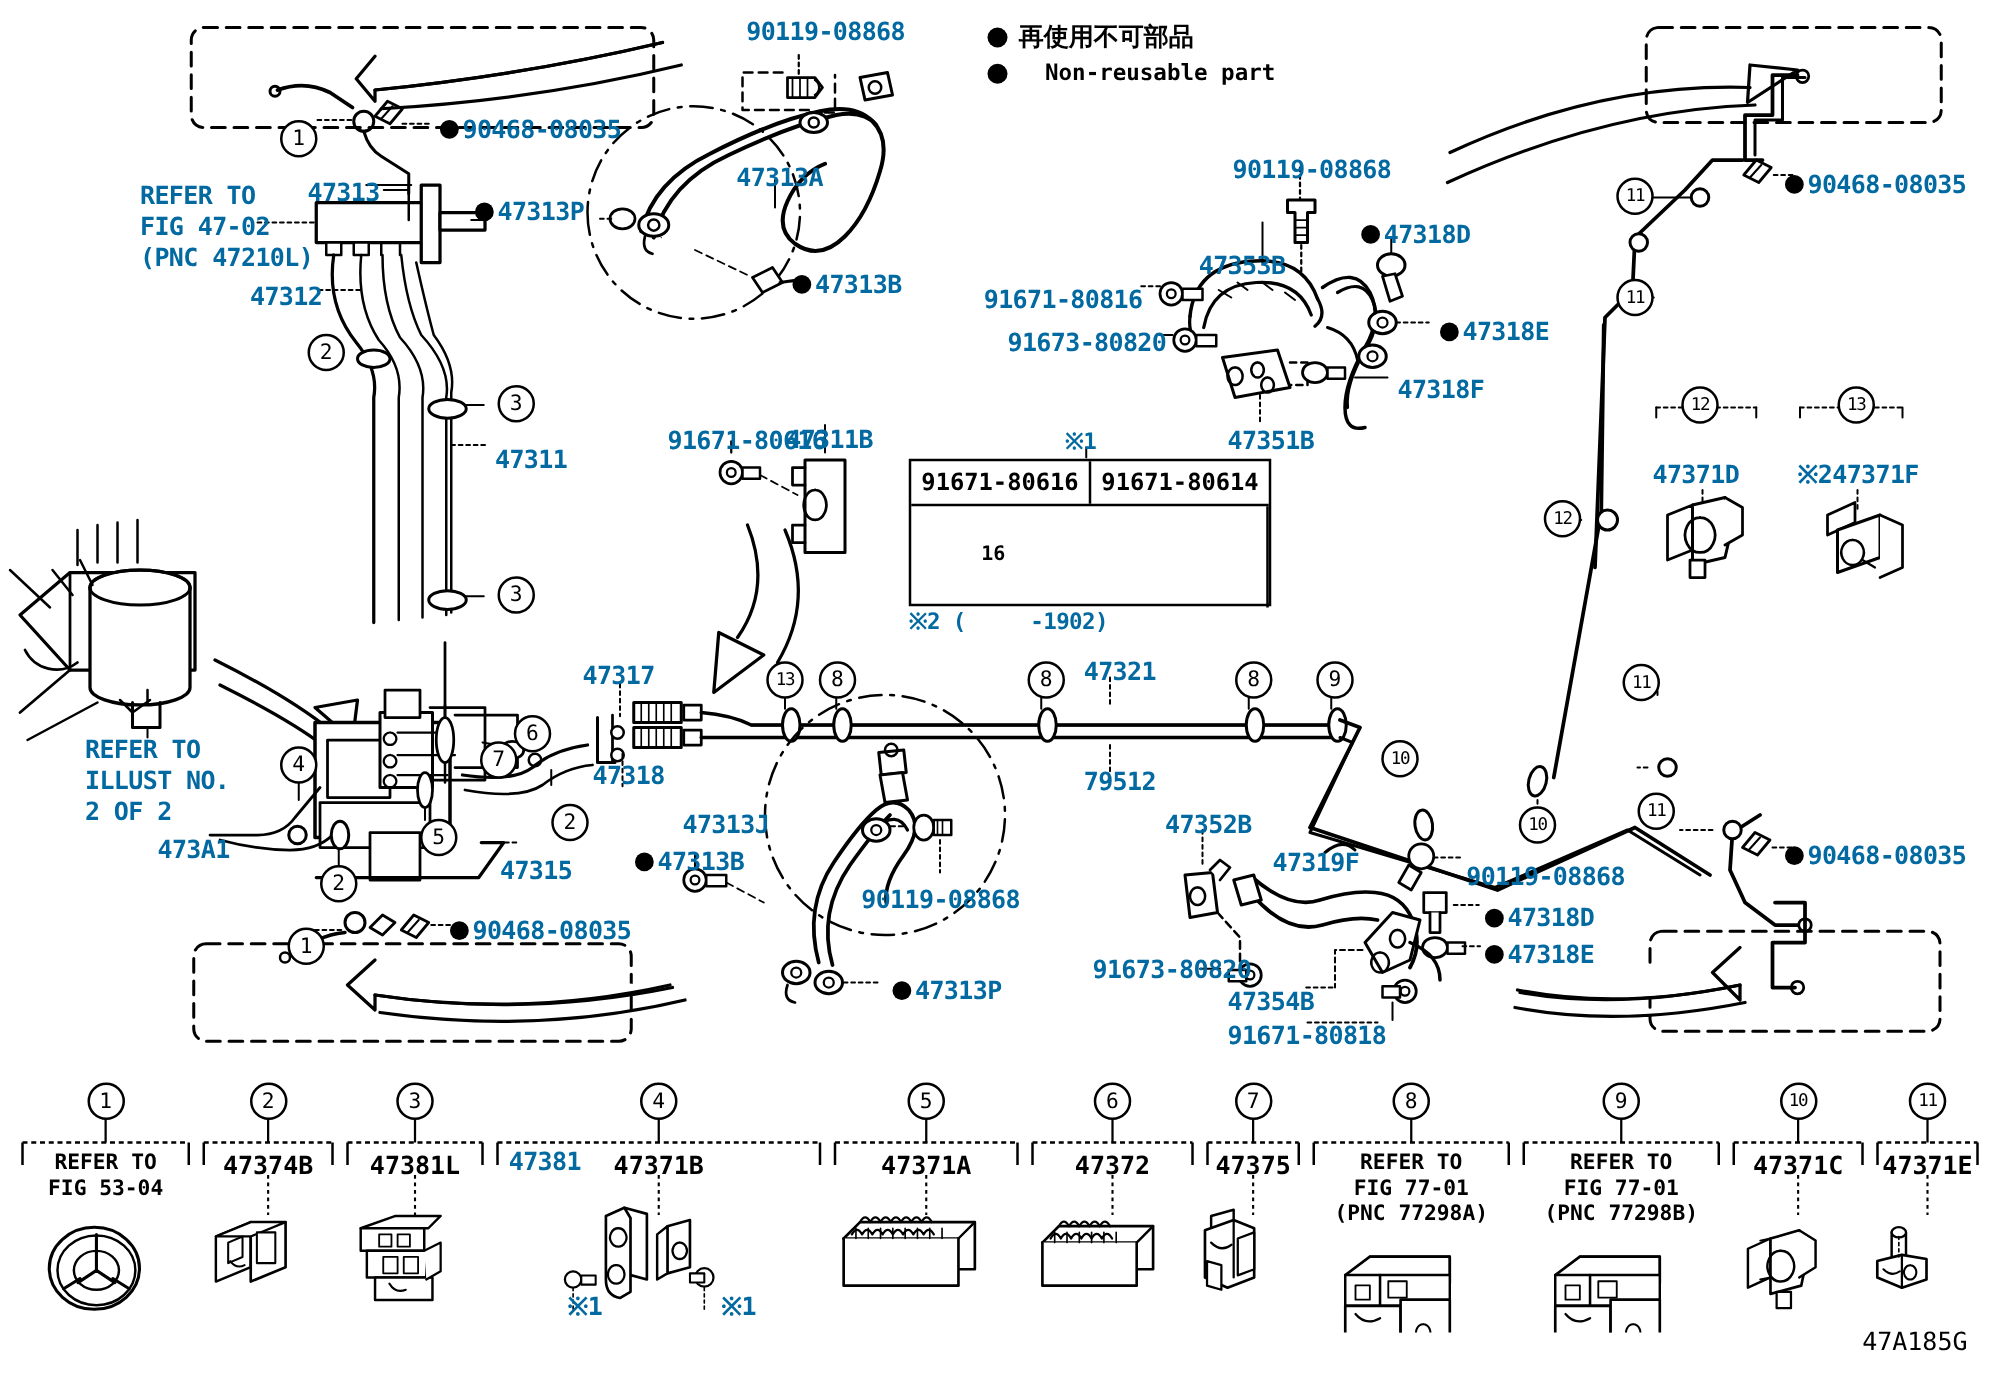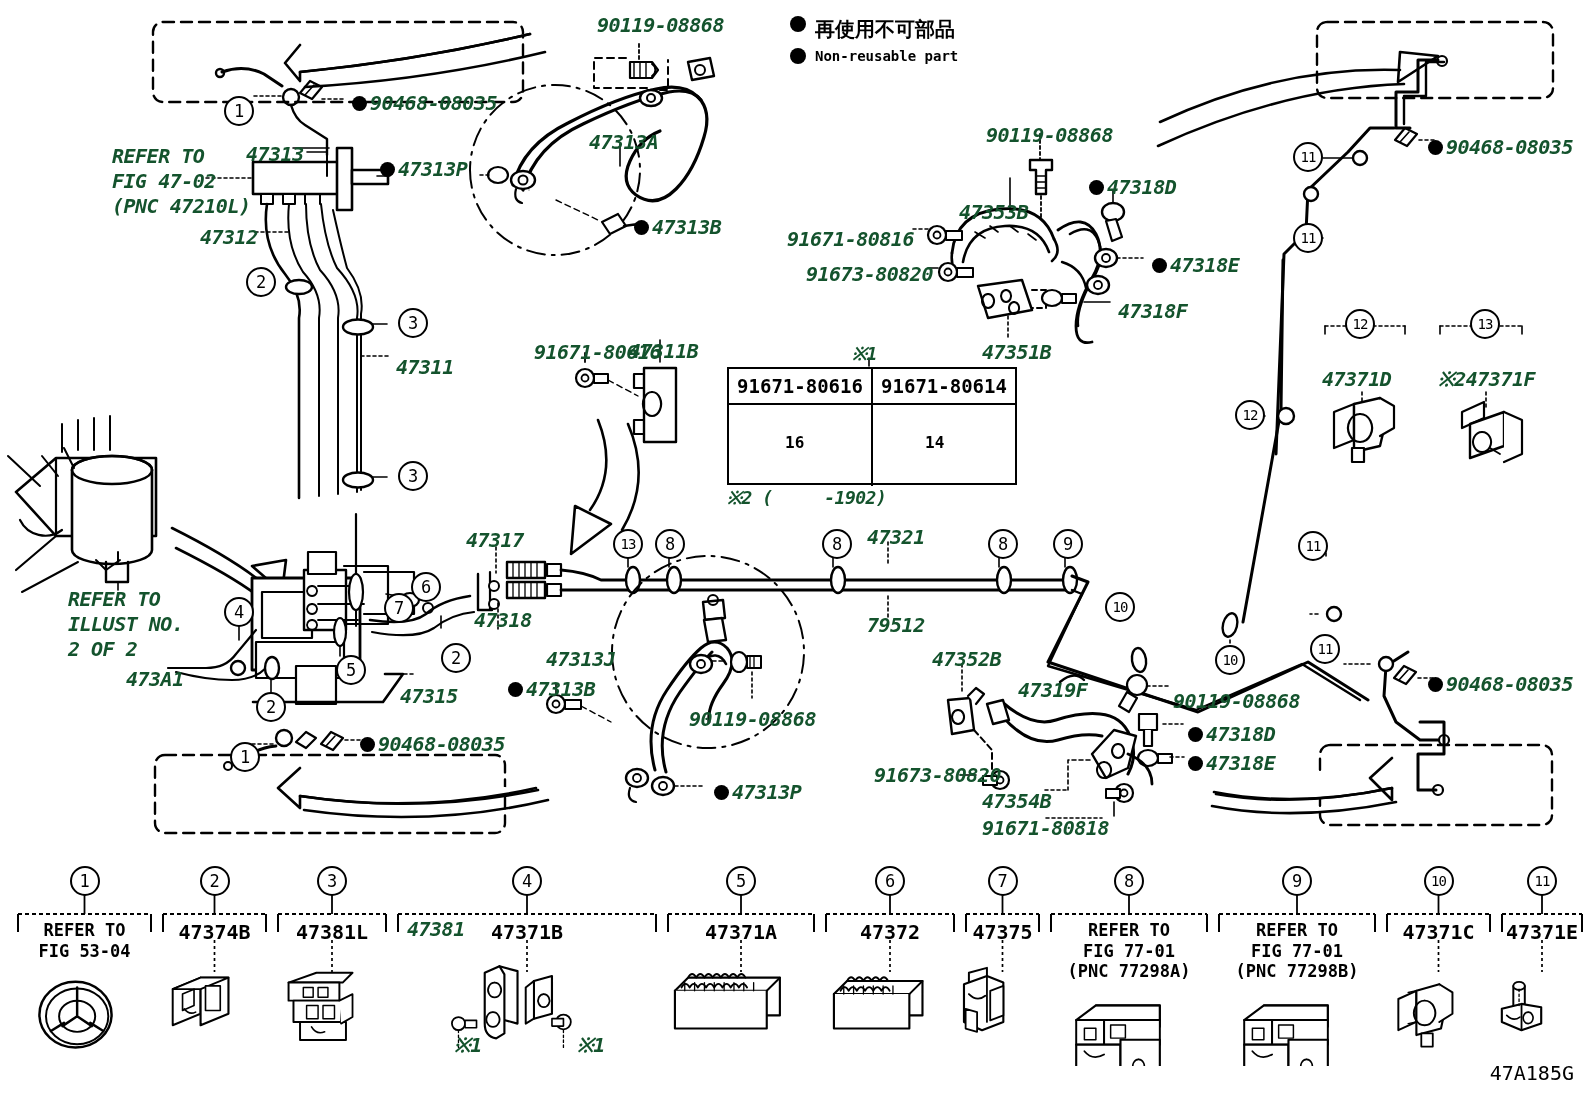--- a/index.html
+++ b/index.html
@@ -16,34 +16,33 @@
   }
   svg.layer{position:absolute;left:0;top:0;width:1592px;height:1099px;overflow:visible;}
   .lbl{
     position:absolute;
     font-family:"DejaVu Sans Mono","Liberation Mono",monospace;
     font-weight:bold;
     font-size:20px;
     letter-spacing:-0.5px;
     white-space:pre;
     line-height:1.18;
-    color:#14532d;
-    font-style:italic;
+    color:#0369a1;
   }
   .lbl.sm{font-size:18px;}
   .lbl.multi{line-height:1.25;}
   .jp{font-family:"DejaVu Sans","Liberation Sans",sans-serif;font-weight:bold;font-size:20px;}
-  .en{font-family:"DejaVu Sans Mono","Liberation Mono",monospace;font-weight:bold;font-size:14px;}
+  .en{font-family:"DejaVu Sans Mono","Liberation Mono",monospace;font-weight:bold;font-size:18px;margin-left:21px;}
   .dot{
     display:inline-block;
     width:15px;height:15px;border-radius:50%;
     background:#000;vertical-align:-1px;margin-right:3px;
   }
   .legend{position:absolute;left:790px;top:16px;}
-  .legend .row{display:flex;margin-bottom:5px;}
+  .legend .row{display:flex;align-items:center;margin-bottom:5px;}
   .bullet{width:16px;height:16px;border-radius:50%;background:#000;margin-right:9px;flex:0 0 auto;}
   
   .cnum{
     position:absolute;
     width:30px;height:30px;
     border:2.2px solid #000;border-radius:50%;
     background:#fff;
     font-family:"DejaVu Sans Mono","Liberation Mono",monospace;
     font-size:17px;font-weight:normal;
     display:flex;align-items:center;justify-content:center;
@@ -488,23 +487,20 @@
 
   <div class="lbl sm" style="left:852px;top:343px;">※1</div>
   <div id="spectable">
     <div class="thead">
       <div>91671-80616</div>
       <div>91671-80614</div>
     </div>
     <div class="tbody">
       <div class="cell">
         <span class="dimtxt" style="left:56px;top:28px;">16</span>
-      </div>
-      <div class="cell">
-        <span class="dimtxt" style="left:52px;top:28px;">14</span>
       </div>
     </div>
   </div>
   <div class="lbl sm" style="left:727px;top:487px;">※2 (     -1902)</div>
 
   <div id="labels">
       <div class="lbl" style="left: 597px; top: 14px;"><span>90119-08868</span></div>
       <div class="lbl" style="left: 352px; top: 92px;"><span class="dot"></span><span>90468-08035</span></div>
       <div class="lbl multi" style="left: 112px; top: 144px;"><span>REFER TO
 FIG 47-02

